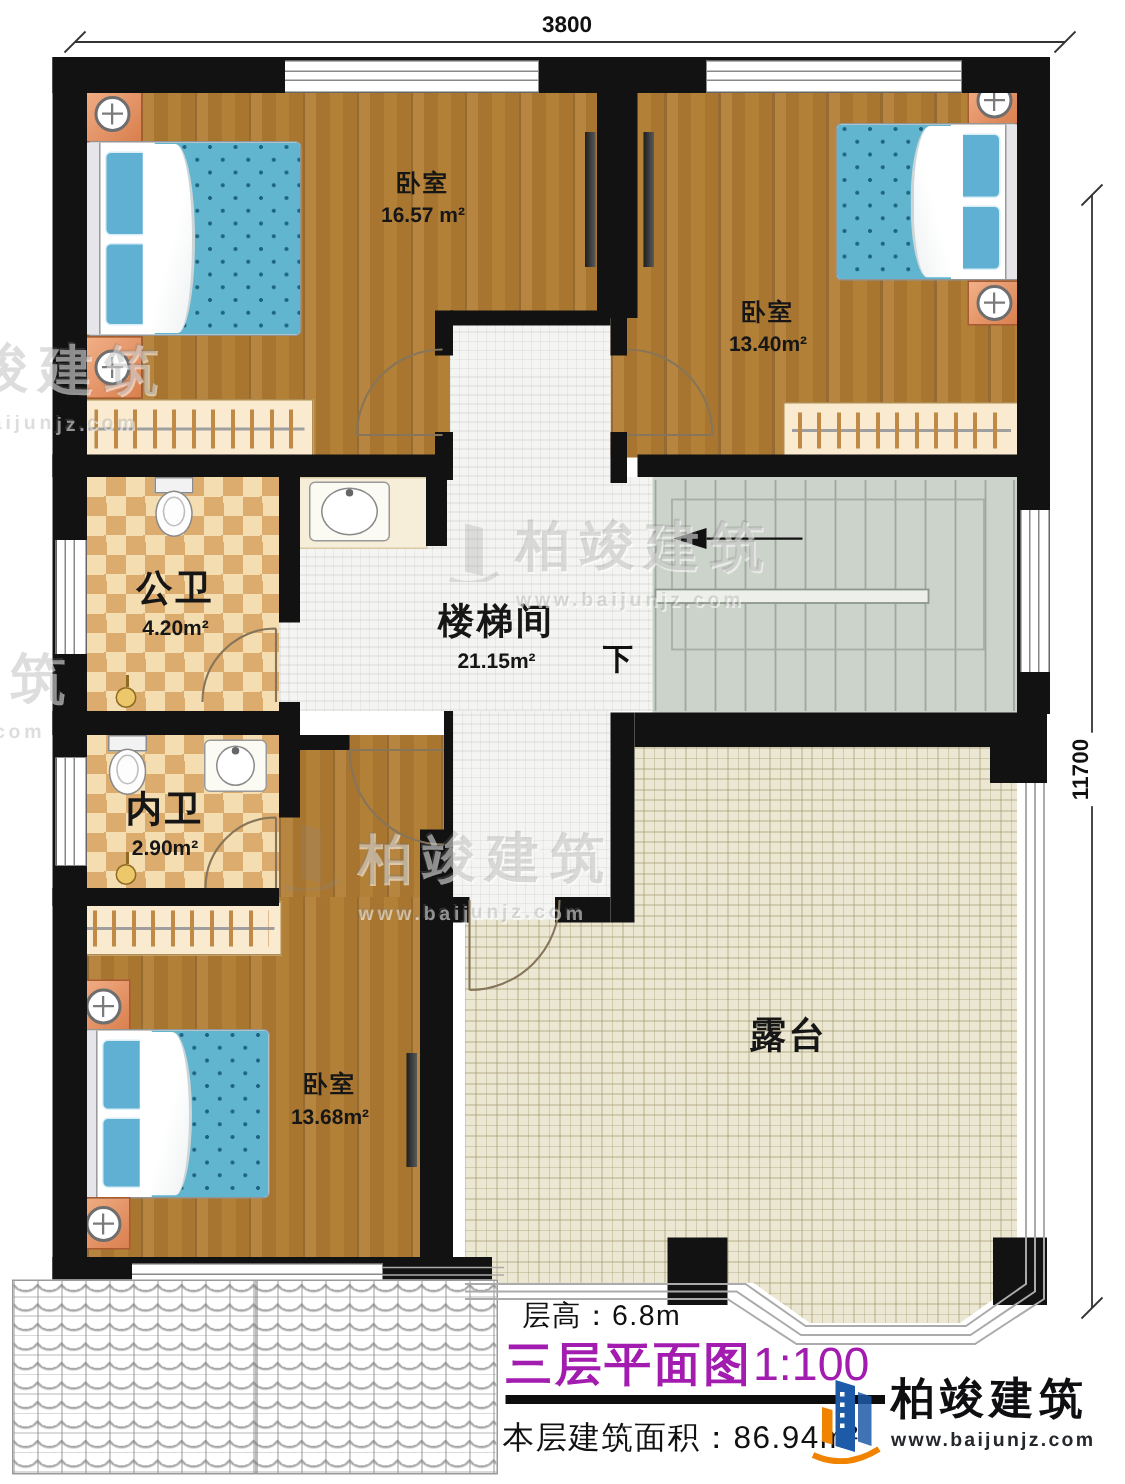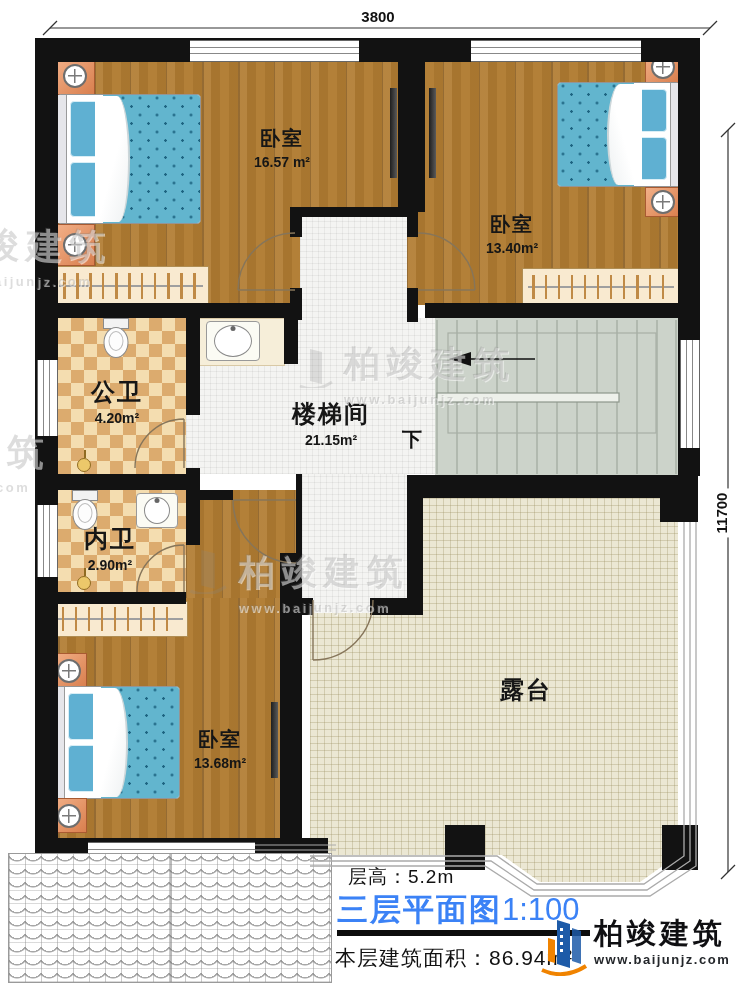--- a/index.html
+++ b/index.html
@@ -59,33 +59,33 @@
     background:#fdfdfd;border:1.5px solid #8a8a8a;border-radius:50%;}
   .toilet .bowl::after{content:"";position:absolute;left:4px;right:4px;top:3px;bottom:6px;border:1px solid #bdbdbd;border-radius:50%;}
   .sink{position:absolute;background:#fbfbf4;border:1px solid #999;border-radius:4px;}
   .sink::before{content:"";position:absolute;inset:3px 7px;background:#fff;border:1.5px solid #8a8a8a;border-radius:50%;}
   .sink::after{content:"";position:absolute;left:50%;top:4px;width:5px;height:5px;transform:translateX(-50%);background:#666;border-radius:50%;}
   .drain{position:absolute;width:12px;height:12px;border-radius:50%;background:#ecc86a;border:1.5px solid #8f6b22;}
   .drain::after{content:"";position:absolute;left:50%;top:-9px;width:2px;height:8px;background:#8f6b22;}
   
   .roomlabel{position:absolute;transform:translateX(-50%);text-align:center;color:#161616;white-space:nowrap;z-index:30;}
   .rname{display:block;font-size:24px;font-weight:bold;letter-spacing:2px;}
-  .rname.big{font-size:20px;margin-top:13px;}
+  .rname.big{font-size:16px;}
   .rarea{display:block;font-size:14px;font-weight:bold;margin-top:2px;letter-spacing:0;}
   .dirlabel{position:absolute;font-size:20px;font-weight:bold;color:#111;z-index:30;}
   .dim{position:absolute;font-size:15px;font-weight:bold;color:#111;z-index:30;white-space:nowrap;}
   
   .wm{position:absolute;z-index:40;pointer-events:none;color:rgba(125,125,125,.26);
       text-shadow:1px 1px 0 rgba(255,255,255,.55);white-space:nowrap;}
   .wm .wmtext{font-size:36px;font-weight:bold;letter-spacing:7px;display:block;}
   .wm .wmurl{font-size:13px;font-weight:bold;letter-spacing:2.5px;display:block;margin-top:3px;}
   .wmglyph{position:absolute;z-index:40;opacity:.22;pointer-events:none;}
   
   .f-height{position:absolute;left:348px;top:864px;font-size:19px;color:#111;letter-spacing:1px;z-index:50;}
-  .f-title{position:absolute;left:337px;top:889px;font-size:31px;font-weight:bold;color:#3b82f6;letter-spacing:2px;z-index:50;}
+  .f-title{position:absolute;left:337px;top:889px;font-size:31px;font-weight:bold;color:#a21caf;letter-spacing:2px;z-index:50;}
   .f-title .scale{font-weight:normal;letter-spacing:0;}
   .f-bar{position:absolute;left:337px;top:930px;width:253px;height:6px;background:#0d0d0d;z-index:50;}
   .f-area{position:absolute;left:335px;top:944px;font-size:21px;color:#111;letter-spacing:1px;z-index:50;}
   .logo{position:absolute;left:540px;top:918px;z-index:60;display:flex;align-items:flex-start;}
   .logo-name{font-size:29px;font-weight:bold;color:#0f0f12;letter-spacing:4px;line-height:1.1;}
   .logo-url{font-size:13px;font-weight:bold;color:#24272b;letter-spacing:1.5px;margin-top:2px;}
   .roof{position:absolute;left:8px;top:853px;width:322px;height:128px;border:1px solid #9a9a9a;background-color:#fff;
     background-image:
       radial-gradient(circle at 8px -3px, transparent 9px, rgba(120,120,120,.65) 9px 10px, transparent 11px),
       repeating-linear-gradient(90deg, rgba(140,140,140,.45) 0 1px, transparent 1px 16px),
@@ -309,21 +309,21 @@
   </div>
   <div class="wm" style="left:-122px;top:428px;">
     <span class="wmtext">柏竣建筑</span>
     <span class="wmurl">www.baijunjz.com</span>
   </div>
 
   <div class="roof">
       <div class="roof-mid"></div>
     </div>
 
-  <div class="f-height">层高：5.2m</div>
+  <div class="f-height">层高：6.8m</div>
   <div class="f-title">
     <span>三层平面图</span><span class="scale">1:100</span>
   </div>
   <div class="f-bar"></div>
   <div class="f-area">本层建筑面积：86.94m²</div>
 
   <div class="logo">
     <span style="margin-right:6px;">
       <svg width="48" height="58" viewBox="0 0 48 58">
         <path d="M17,2 L30,6 V50 L17,46 Z" fill="#1d5ba8"></path>

